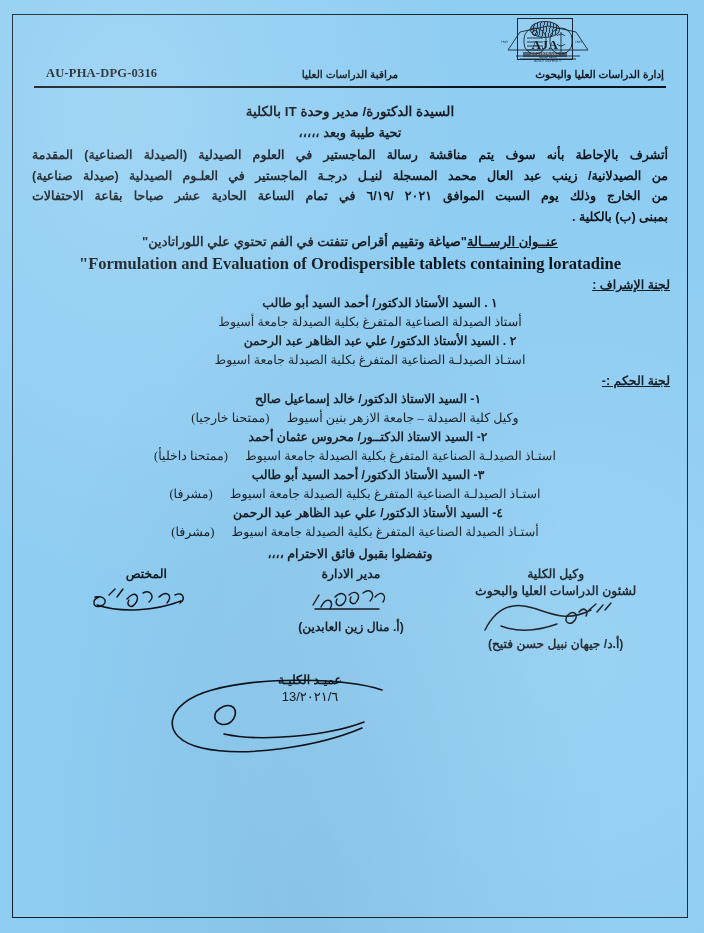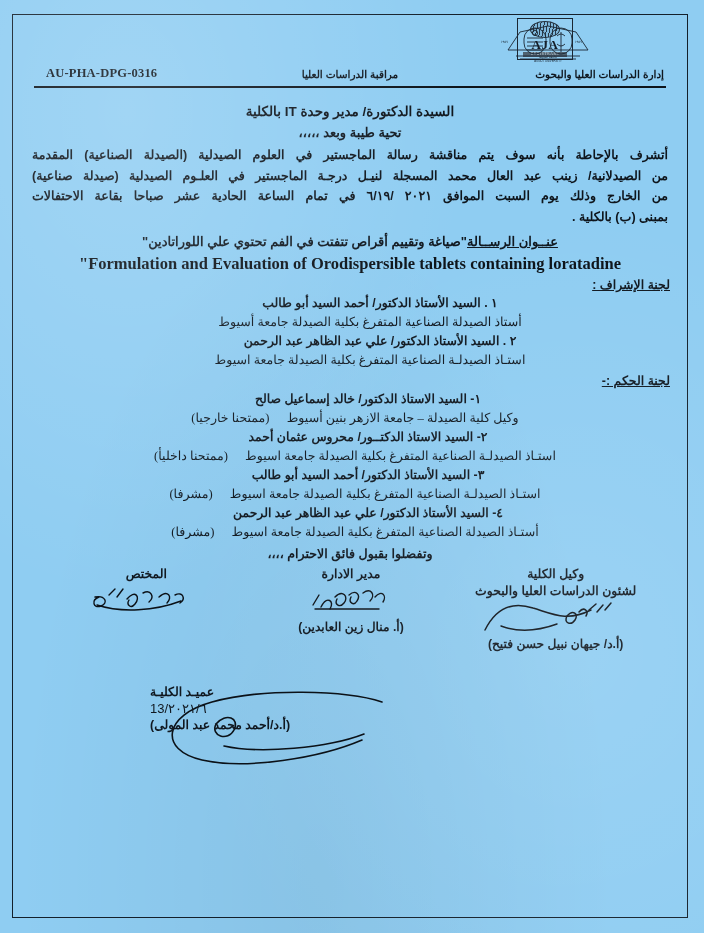--- a/index.html
+++ b/index.html
@@ -301,23 +301,23 @@
   }
 
   .dean {
     margin-top: 16px;
     position: relative;
     height: 92px;
   }
   .dean-inner {
     position: absolute;
     left: 120px;
-    top: 16px;
+    top: 4px;
     width: 320px;
-    text-align: left;
+    text-align: center;
   }
   .dean-title {
     font-family: "Liberation Sans", sans-serif;
     font-weight: bold;
     font-size: 12.4px;
     line-height: 16px;
     position: relative;
     z-index: 3;
   }
   .dean-date {
@@ -517,18 +517,17 @@
       <div class="dean-inner">
         <svg class="dean-flourish" viewBox="0 0 320 78">
           <g fill="none" stroke="#0b1117" stroke-width="1.6" stroke-linecap="round">
             <path d="M232 14 C196 2, 112 0, 62 14 C14 27, 8 62, 52 72 C96 82, 170 70, 212 52"></path>
             <path d="M214 46 C178 60, 110 66, 74 58"></path>
             <path d="M66 36 c10 -12 24 -6 18 6 c-6 12 -24 6 -18 -6"></path>
           </g>
         </svg>
         <div class="dean-title">عميـد الكليـة</div>
         <div class="dean-date">٢٠٢١/٦/13</div>
-        <div class="dean-name">(أ.د/أحمد محمد عبد المولى)</div>
       </div>
     </div>
 
   </div>
 </div>
 
 </body></html>

